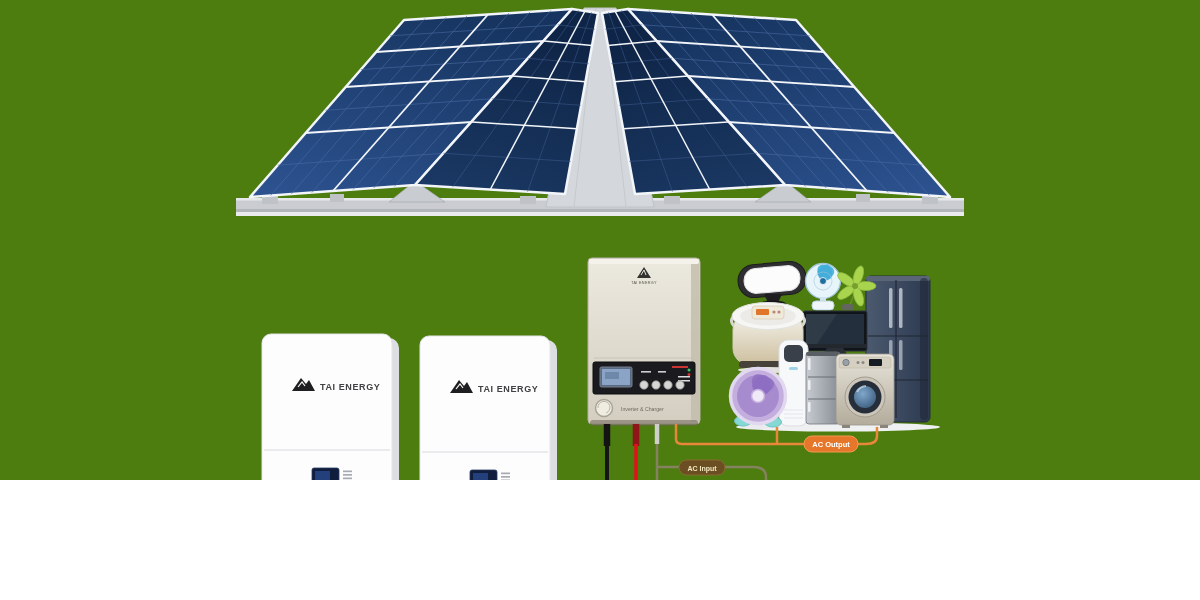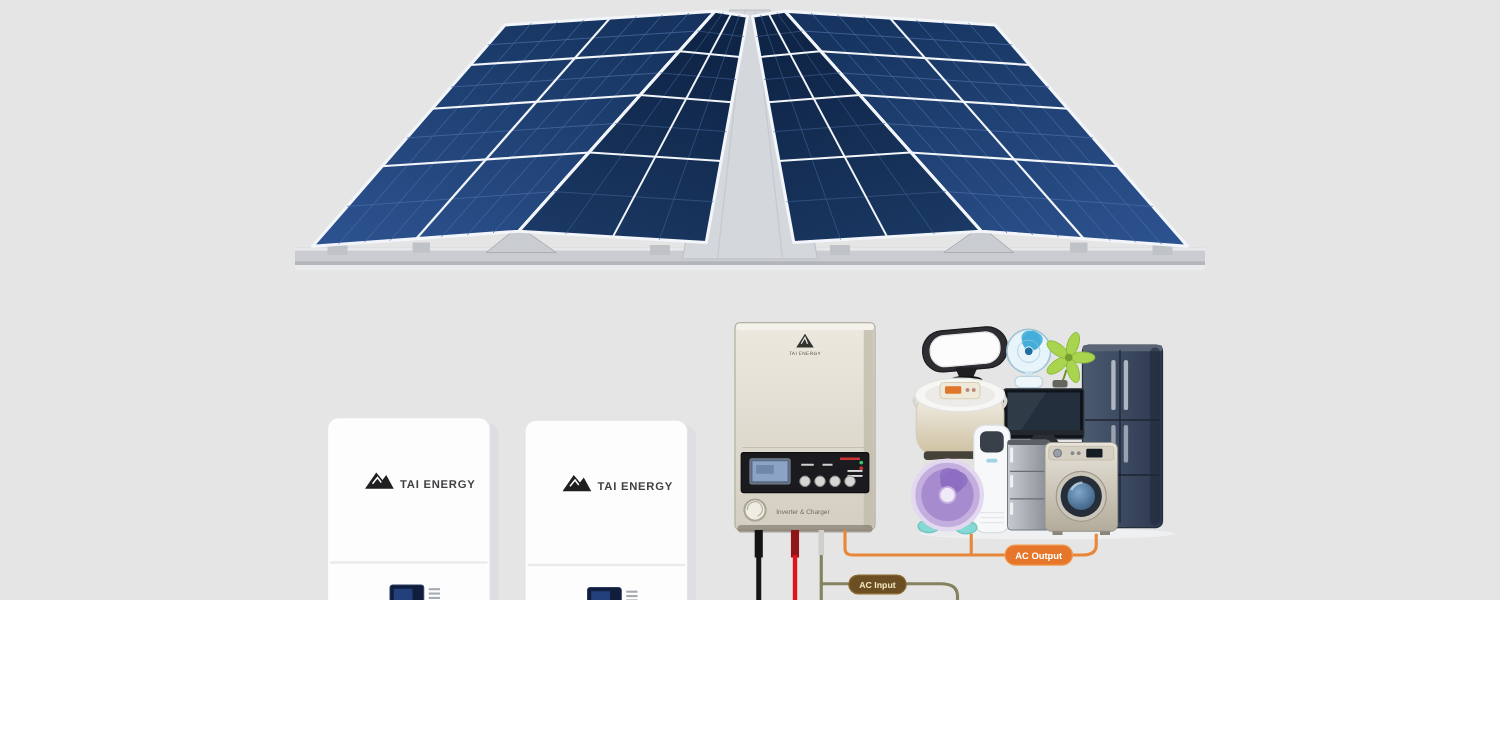--- a/index.html
+++ b/index.html
@@ -1,16 +1,16 @@
 <!DOCTYPE html>
 <html><head>
 <meta charset="utf-8">
 <style>
   html,body{margin:0;padding:0;background:#ffffff;}
-  .canvas{position:relative;width:1200px;height:480px;background:#e5e5e5;overflow:hidden;
+  .canvas{position:relative;width:1200px;height:480px;background:#4d7c0f;overflow:hidden;
           font-family:"Liberation Sans",sans-serif;}
   svg text{font-family:"Liberation Sans",sans-serif;}
 </style>
 </head>
 <body>
 
 <div class="canvas">
 <svg width="1200" height="600" viewBox="0 0 1200 600" xmlns="http://www.w3.org/2000/svg">
   <defs>
     <linearGradient id="pg" x1="0" y1="1" x2="0.7" y2="0">

